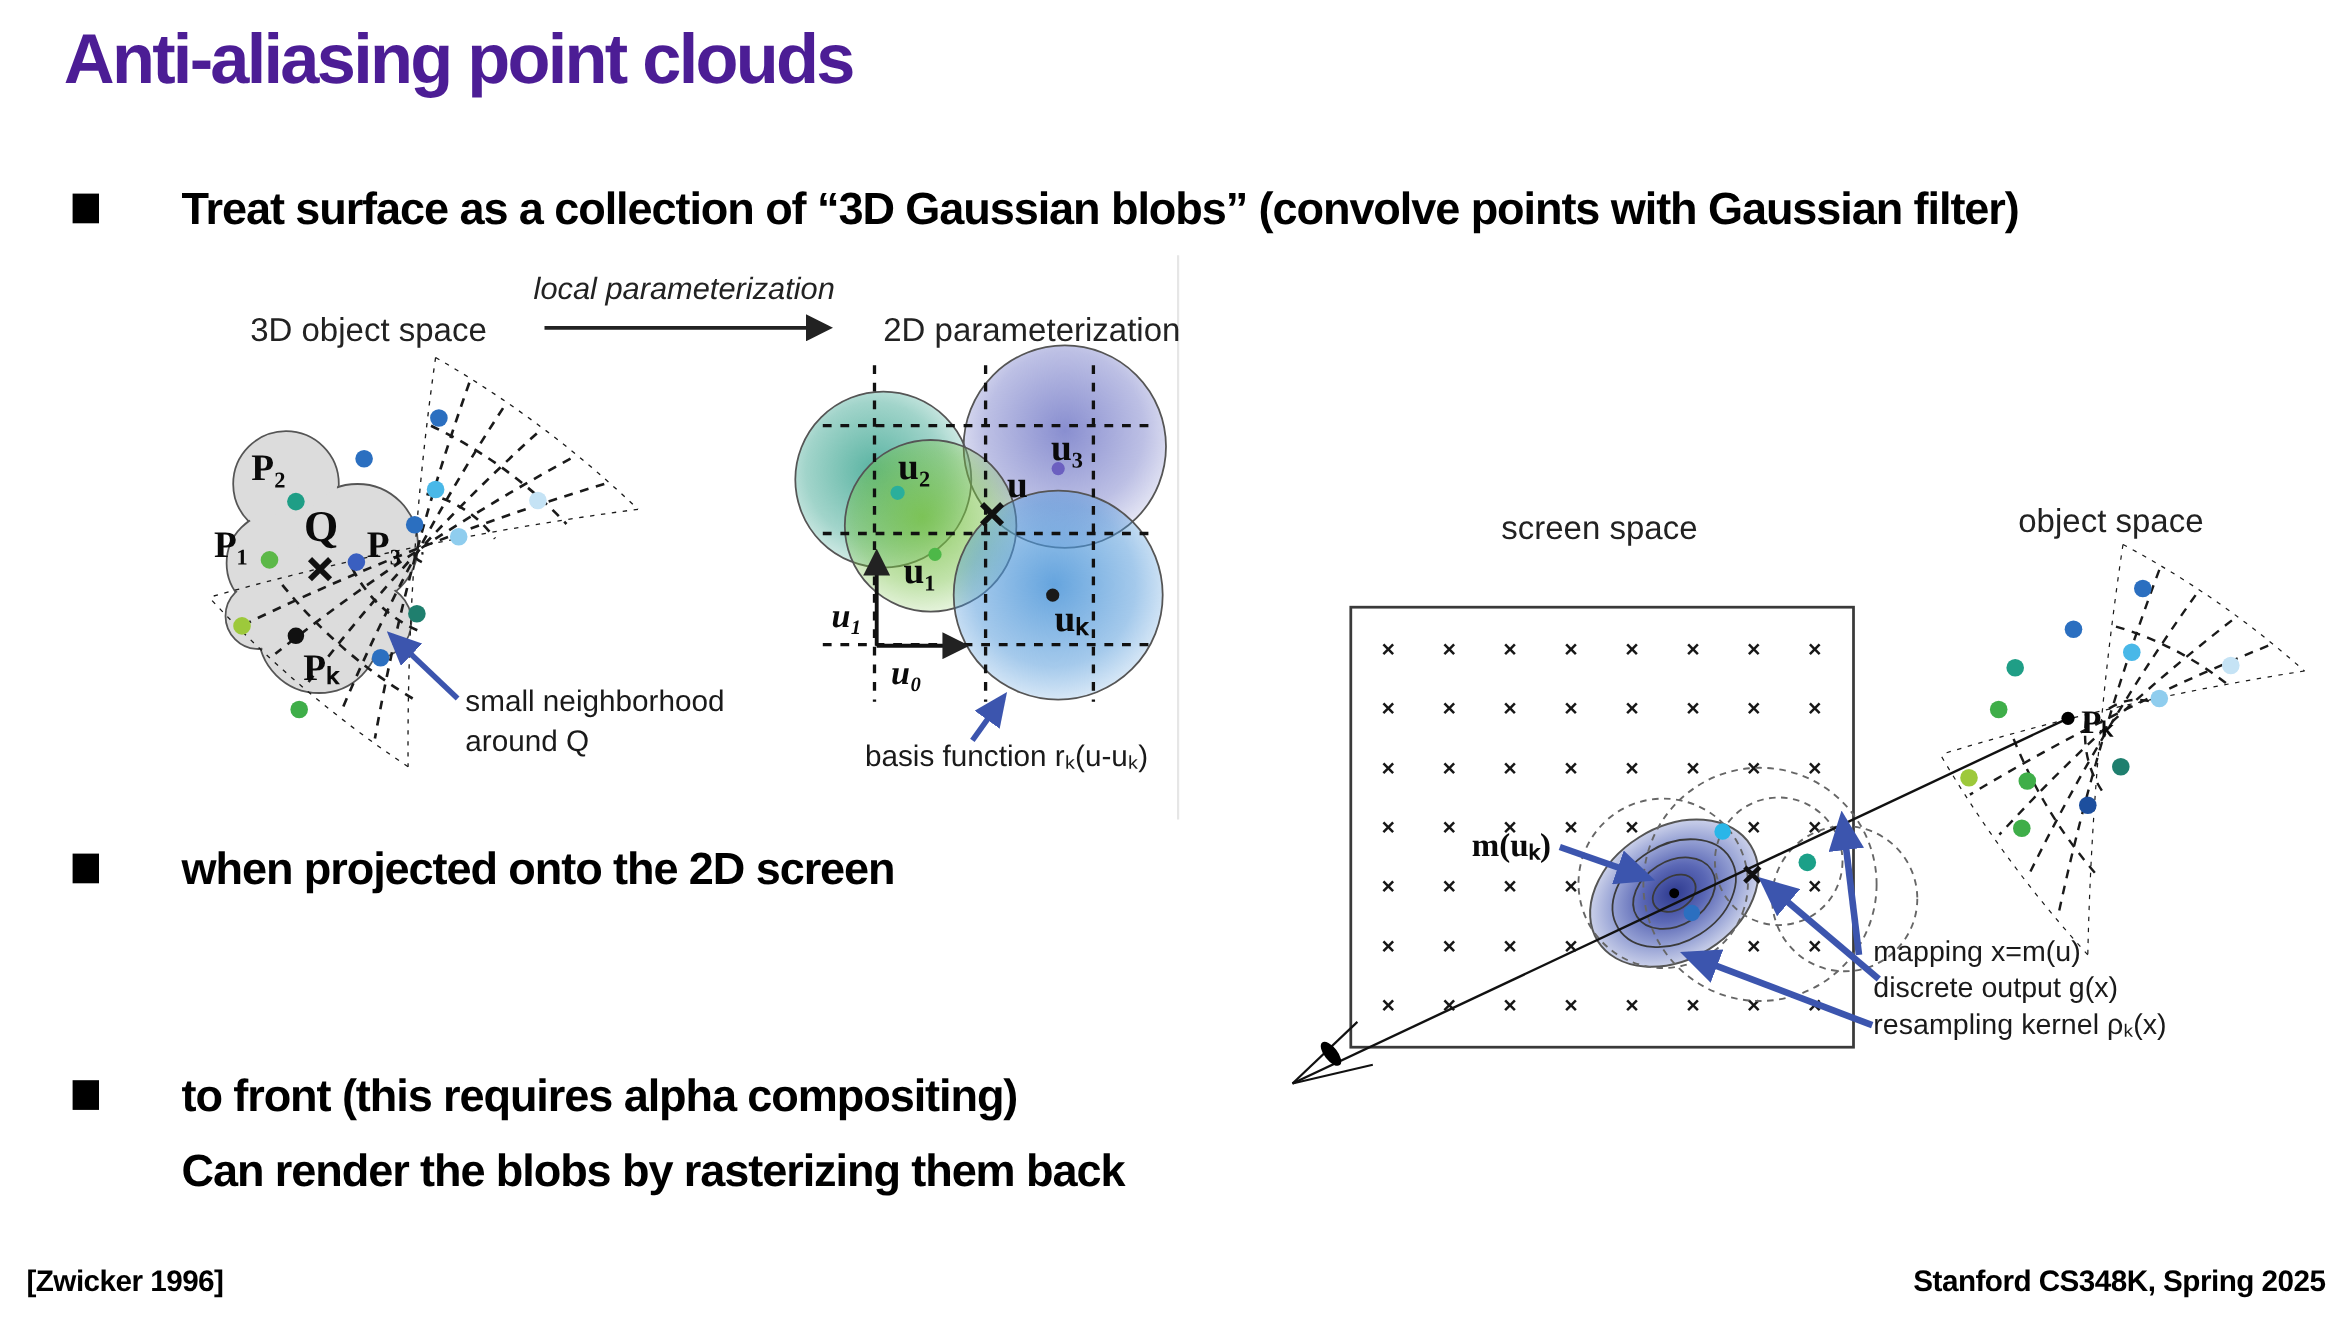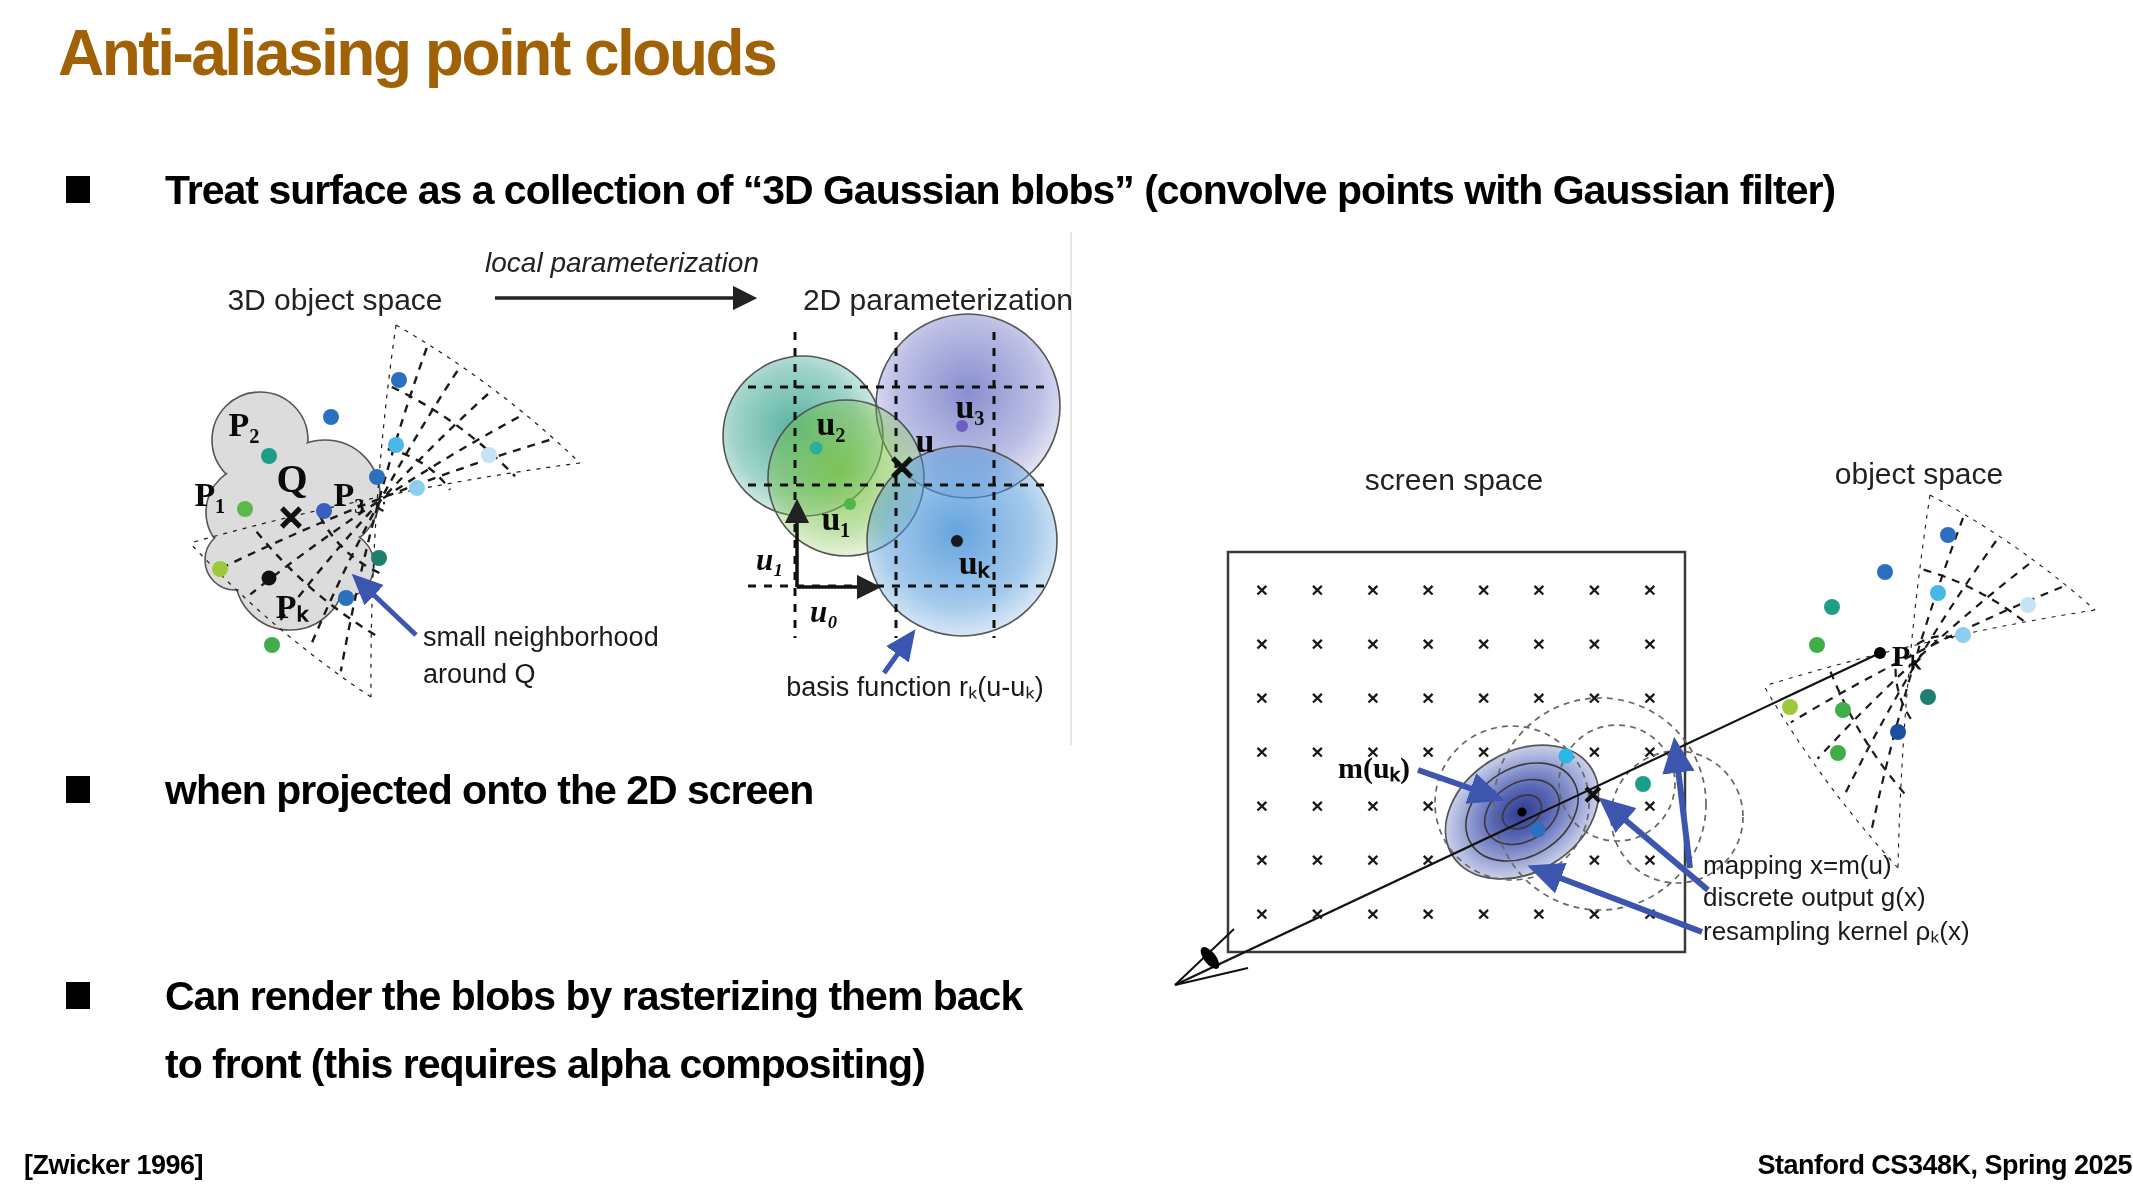--- a/index.html
+++ b/index.html
@@ -1,29 +1,29 @@
 <!DOCTYPE html>
 <html><head>
 <meta charset="utf-8">
 <style>
   html,body{margin:0;padding:0;background:#fff;}
   .slide{position:relative;width:2133px;height:1200px;background:#ffffff;overflow:hidden;
          font-family:"Liberation Sans", sans-serif;color:#000;}
   .title{position:absolute;left:58px;top:16px;font-size:64px;font-weight:800;
-         letter-spacing:-2.5px;color:#a16207;}
+         letter-spacing:-2.5px;color:#4c1d95;}
   .bullet{position:absolute;left:66px;}
   .bullet .sq{position:absolute;left:0;top:20px;width:24px;height:27px;background:#000;}
   .bullet .lines{margin-left:99px;font-size:41px;font-weight:800;letter-spacing:-1px;
                  line-height:68px;white-space:nowrap;}
   #b1{top:156px;}
   #b2{top:756px;}
   #b3{top:962px;}
   .footer{position:absolute;top:1150px;font-size:27px;font-weight:800;letter-spacing:-0.5px;}
   #footerLeft{left:24px;}
-  #footerRight{right:1px;text-align:right;}
+  #footerRight{right:19px;text-align:right;}
   svg{position:absolute;}
   #figLeft{left:140px;top:230px;}
   #figRight{left:1130px;top:440px;}
   text{user-select:none;}
   .sansLbl{font-family:"Liberation Sans",sans-serif;font-size:30px;fill:#222;}
   .sansSm{font-family:"Liberation Sans",sans-serif;font-size:27px;fill:#1a1a1a;}
   .mapLbl{font-family:"Liberation Sans",sans-serif;font-size:26px;fill:#1a1a1a;}
   .mathLbl{font-family:"Liberation Serif",serif;font-weight:bold;font-size:34px;fill:#0a0a0a;}
   .mathSm{font-family:"Liberation Serif",serif;font-weight:bold;font-size:30px;fill:#0a0a0a;}
   .axisLbl{font-family:"Liberation Serif",serif;font-weight:bold;font-style:italic;font-size:31px;fill:#0a0a0a;}
@@ -47,22 +47,22 @@
   <div class="bullet" id="b2">
     <div class="sq"></div>
     <div class="lines">
       <div>when projected onto the 2D screen</div>
     </div>
   </div>
 
   <div class="bullet" id="b3">
     <div class="sq"></div>
     <div class="lines">
+      <div>to front (this requires alpha compositing)</div>
       <div>Can render the blobs by rasterizing them back</div>
-      <div>to front (this requires alpha compositing)</div>
     </div>
   </div>
 
   <svg id="figLeft" width="960" height="520" viewBox="0 0 960 520">
     <defs>
       <marker id="mBlk1" orient="auto" markerWidth="7" markerHeight="7" refX="5.5" refY="3.5">
         <path d="M0,0 L7,3.5 L0,7 z" fill="#222"></path>
       </marker>
       <marker id="mBlue1" orient="auto" markerWidth="6.2" markerHeight="5.6" refX="5" refY="2.8">
         <path d="M0,0 L6.2,2.8 L0,5.6 z" fill="#3c55ae"></path>

